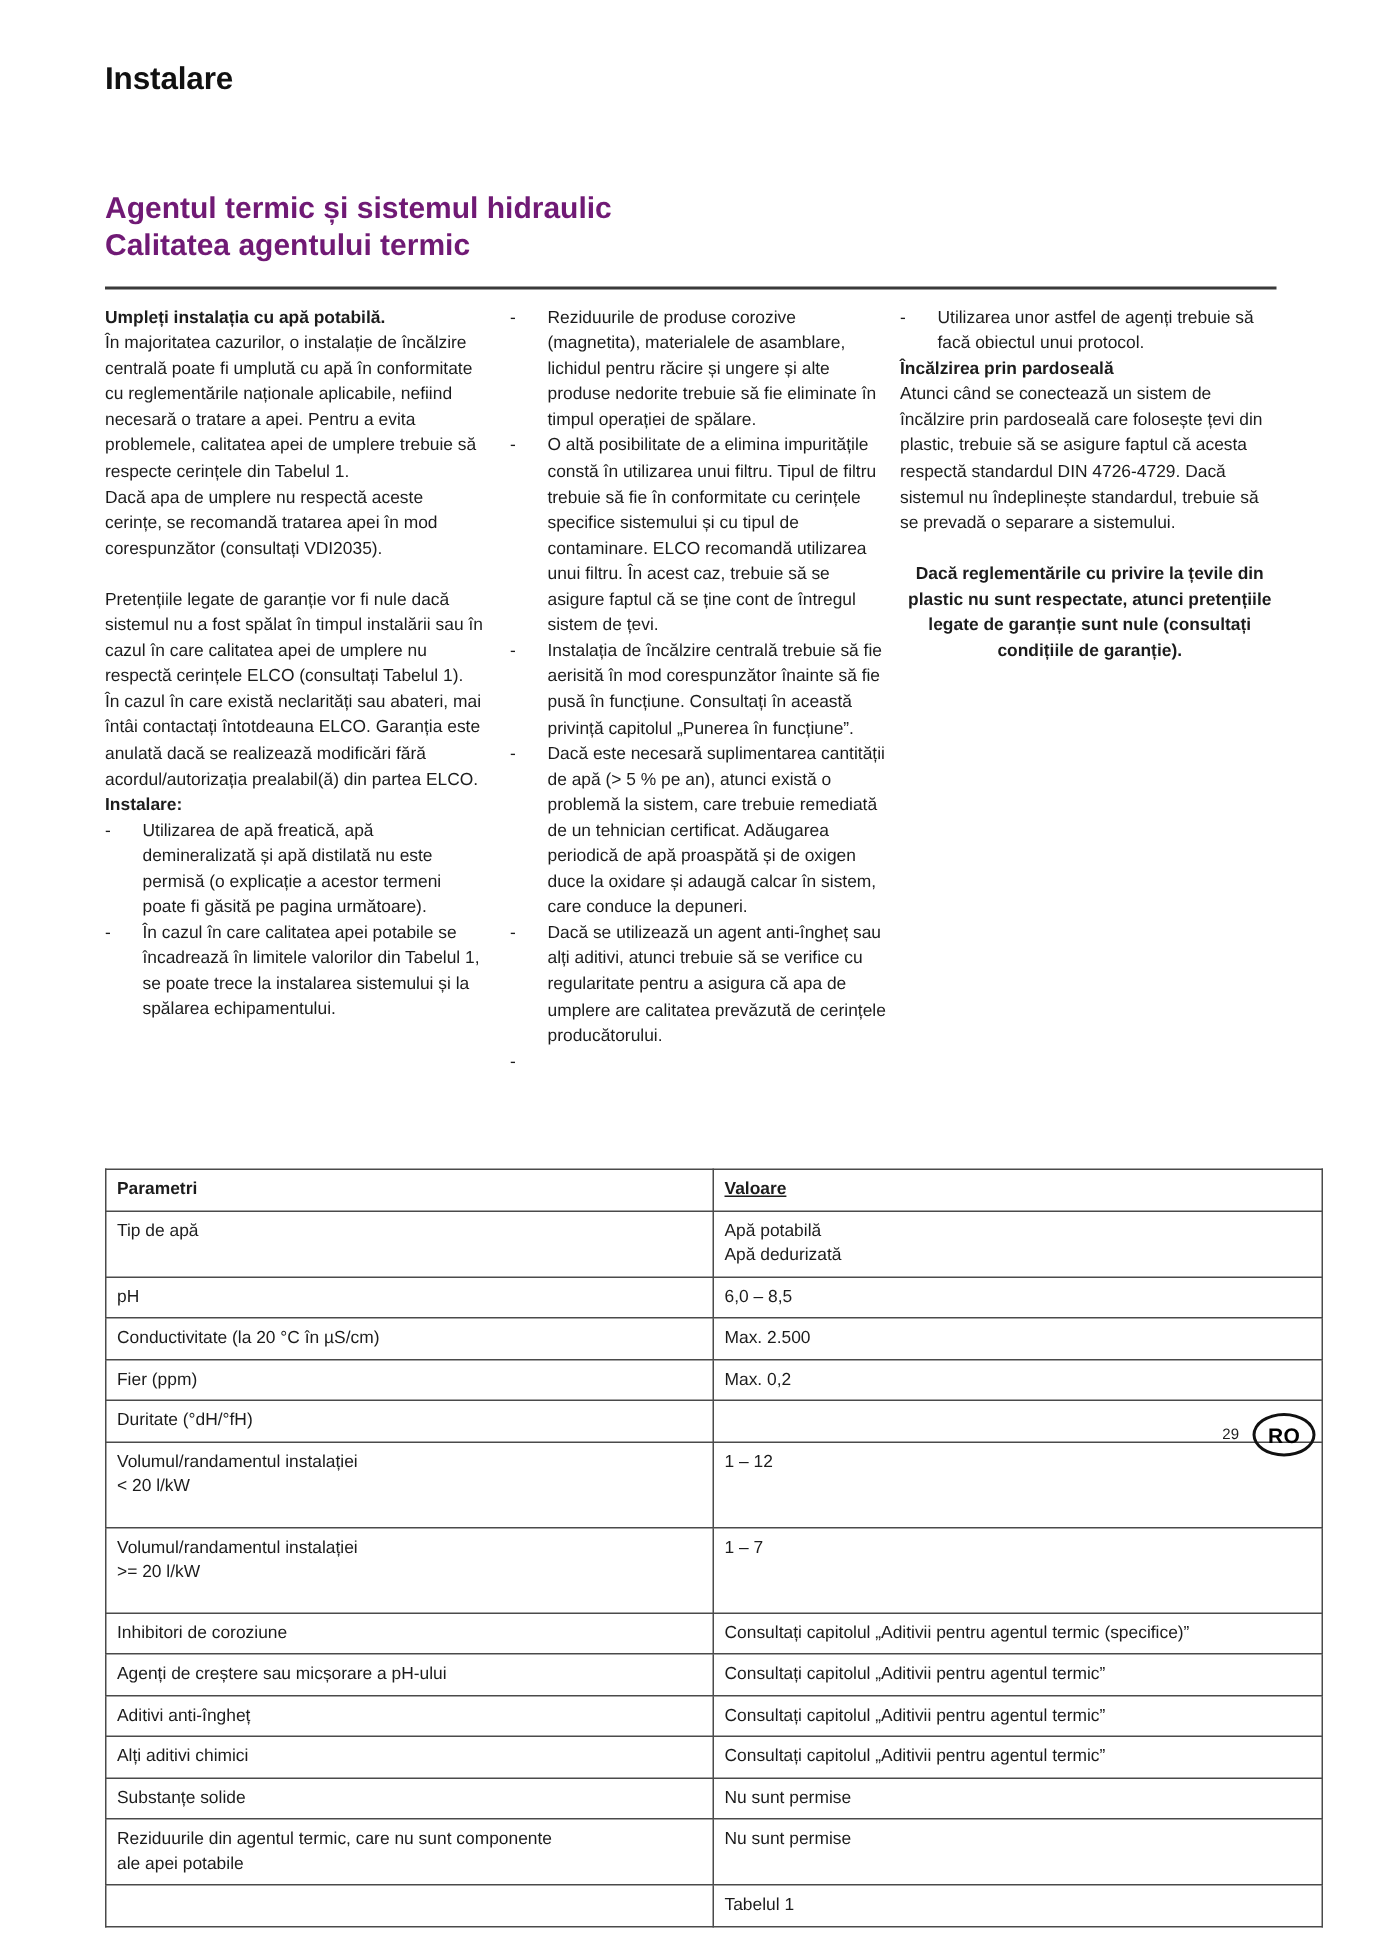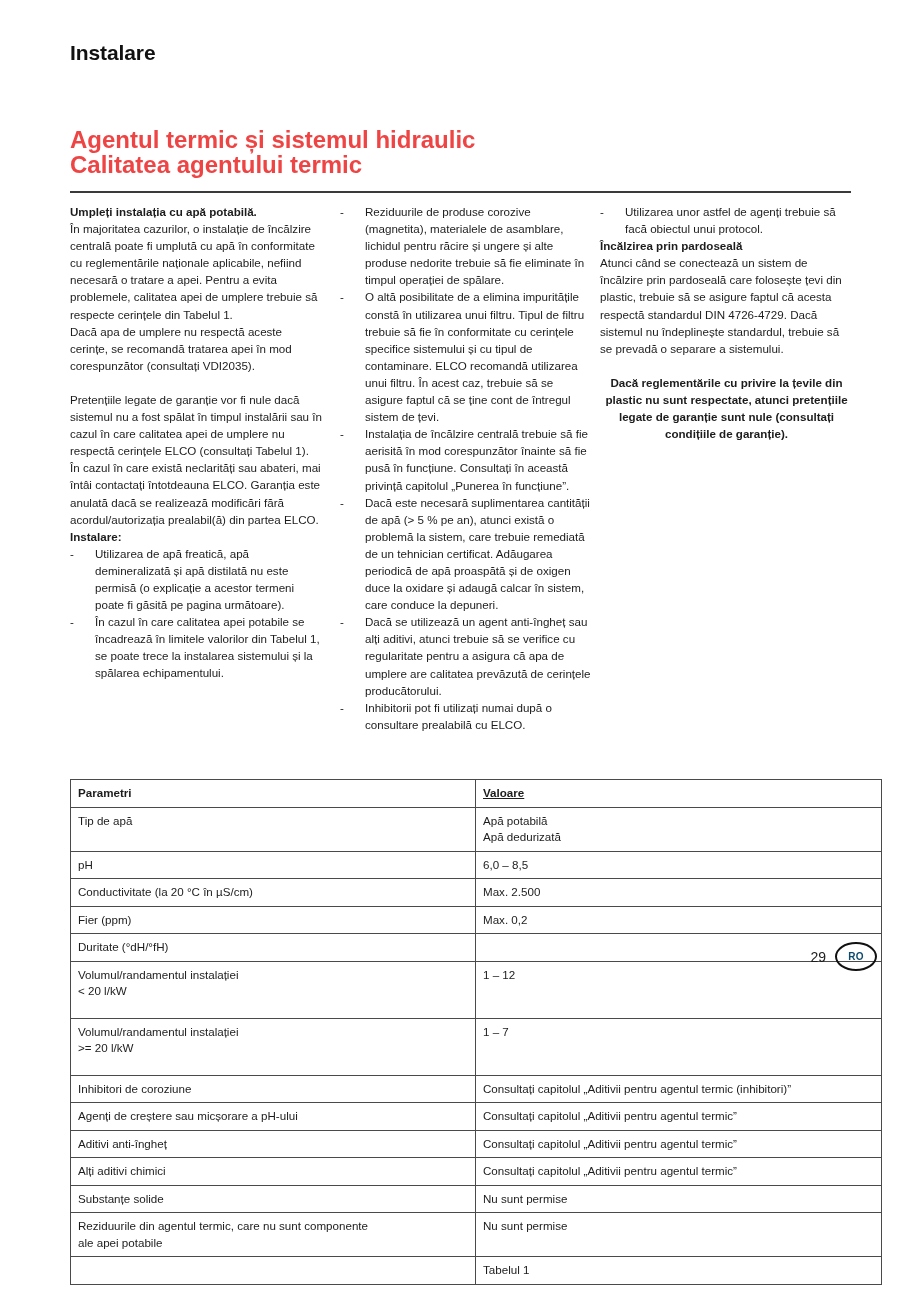--- a/index.html
+++ b/index.html
@@ -32,24 +32,24 @@
     font-weight: bold;
     letter-spacing: -0.1px;
     color: #111;
   }
 
   .section-heading {
     position: absolute;
     left: 70px;
     top: 127px;
     width: 790px;
-    font-size: 24px;
+    font-size: 20px;
     font-weight: bold;
     line-height: 25px;
-    color: #ef4444;
+    color: #701a75;
   }
   .section-heading .line2 { display: block; }
 
   .heading-rule {
     position: absolute;
     left: 70px;
     top: 191px;
     width: 781px;
     height: 2px;
     background: #3a3a3a;
@@ -135,34 +135,34 @@
   
   .footer {
     position: absolute;
     right: 43px;
     bottom: 28px;
     display: flex;
     align-items: center;
     gap: 9px;
   }
   .page-number {
-    font-size: 14px;
+    font-size: 10px;
     color: #1c1c1c;
   }
   .locale-badge {
     width: 38px;
     height: 25px;
     border: 2.2px solid #111;
     border-radius: 50%;
     display: flex;
     align-items: center;
     justify-content: center;
-    font-size: 10px;
-    font-weight: bold;
-    color: #0c4a6e;
+    font-size: 14px;
+    font-weight: bold;
+    color: #000000;
     letter-spacing: 0.2px;
   }
 </style>
 </head>
 <body>
 
 <div class="page">
 
   <div class="chapter-title">Instalare</div>
 
@@ -213,21 +213,20 @@
         <li>
           <span class="dash">-</span>
           <span>Dacă este necesară suplimentarea cantității de apă (&gt; 5 % pe an), atunci există o problemă la sistem, care trebuie remediată de un tehnician certificat. Adăugarea periodică de apă proaspătă și de oxigen duce la oxidare și adaugă calcar în sistem, care conduce la depuneri.</span>
         </li>
         <li>
           <span class="dash">-</span>
           <span>Dacă se utilizează un agent anti-îngheț sau alți aditivi, atunci trebuie să se verifice cu regularitate pentru a asigura că apa de umplere are calitatea prevăzută de cerințele producătorului.</span>
         </li>
         <li>
           <span class="dash">-</span>
-          <span>Inhibitorii pot fi utilizați numai după o consultare prealabilă cu ELCO.</span>
         </li>
       </ul>
     </div>
 
     <div class="col col-3">
       <ul class="bullets">
         <li>
           <span class="dash">-</span>
           <span>Utilizarea unor astfel de agenți trebuie să facă obiectul unui protocol.</span>
         </li>
@@ -270,21 +269,21 @@
       <tr>
         <td class="cell-right cell-tall">Volumul/randamentul instalației<br>&lt; 20 l/kW</td>
         <td class="cell-tall">1 – 12</td>
       </tr>
       <tr>
         <td class="cell-right cell-tall">Volumul/randamentul instalației<br>&gt;= 20 l/kW</td>
         <td class="cell-tall">1 – 7</td>
       </tr>
       <tr>
         <td>Inhibitori de coroziune</td>
-        <td>Consultați capitolul „Aditivii pentru agentul termic (inhibitori)”</td>
+        <td>Consultați capitolul „Aditivii pentru agentul termic (specifice)”</td>
       </tr>
       <tr>
         <td>Agenți de creștere sau micșorare a pH-ului</td>
         <td>Consultați capitolul „Aditivii pentru agentul termic”</td>
       </tr>
       <tr>
         <td>Aditivi anti-îngheț</td>
         <td>Consultați capitolul „Aditivii pentru agentul termic”</td>
       </tr>
       <tr>

